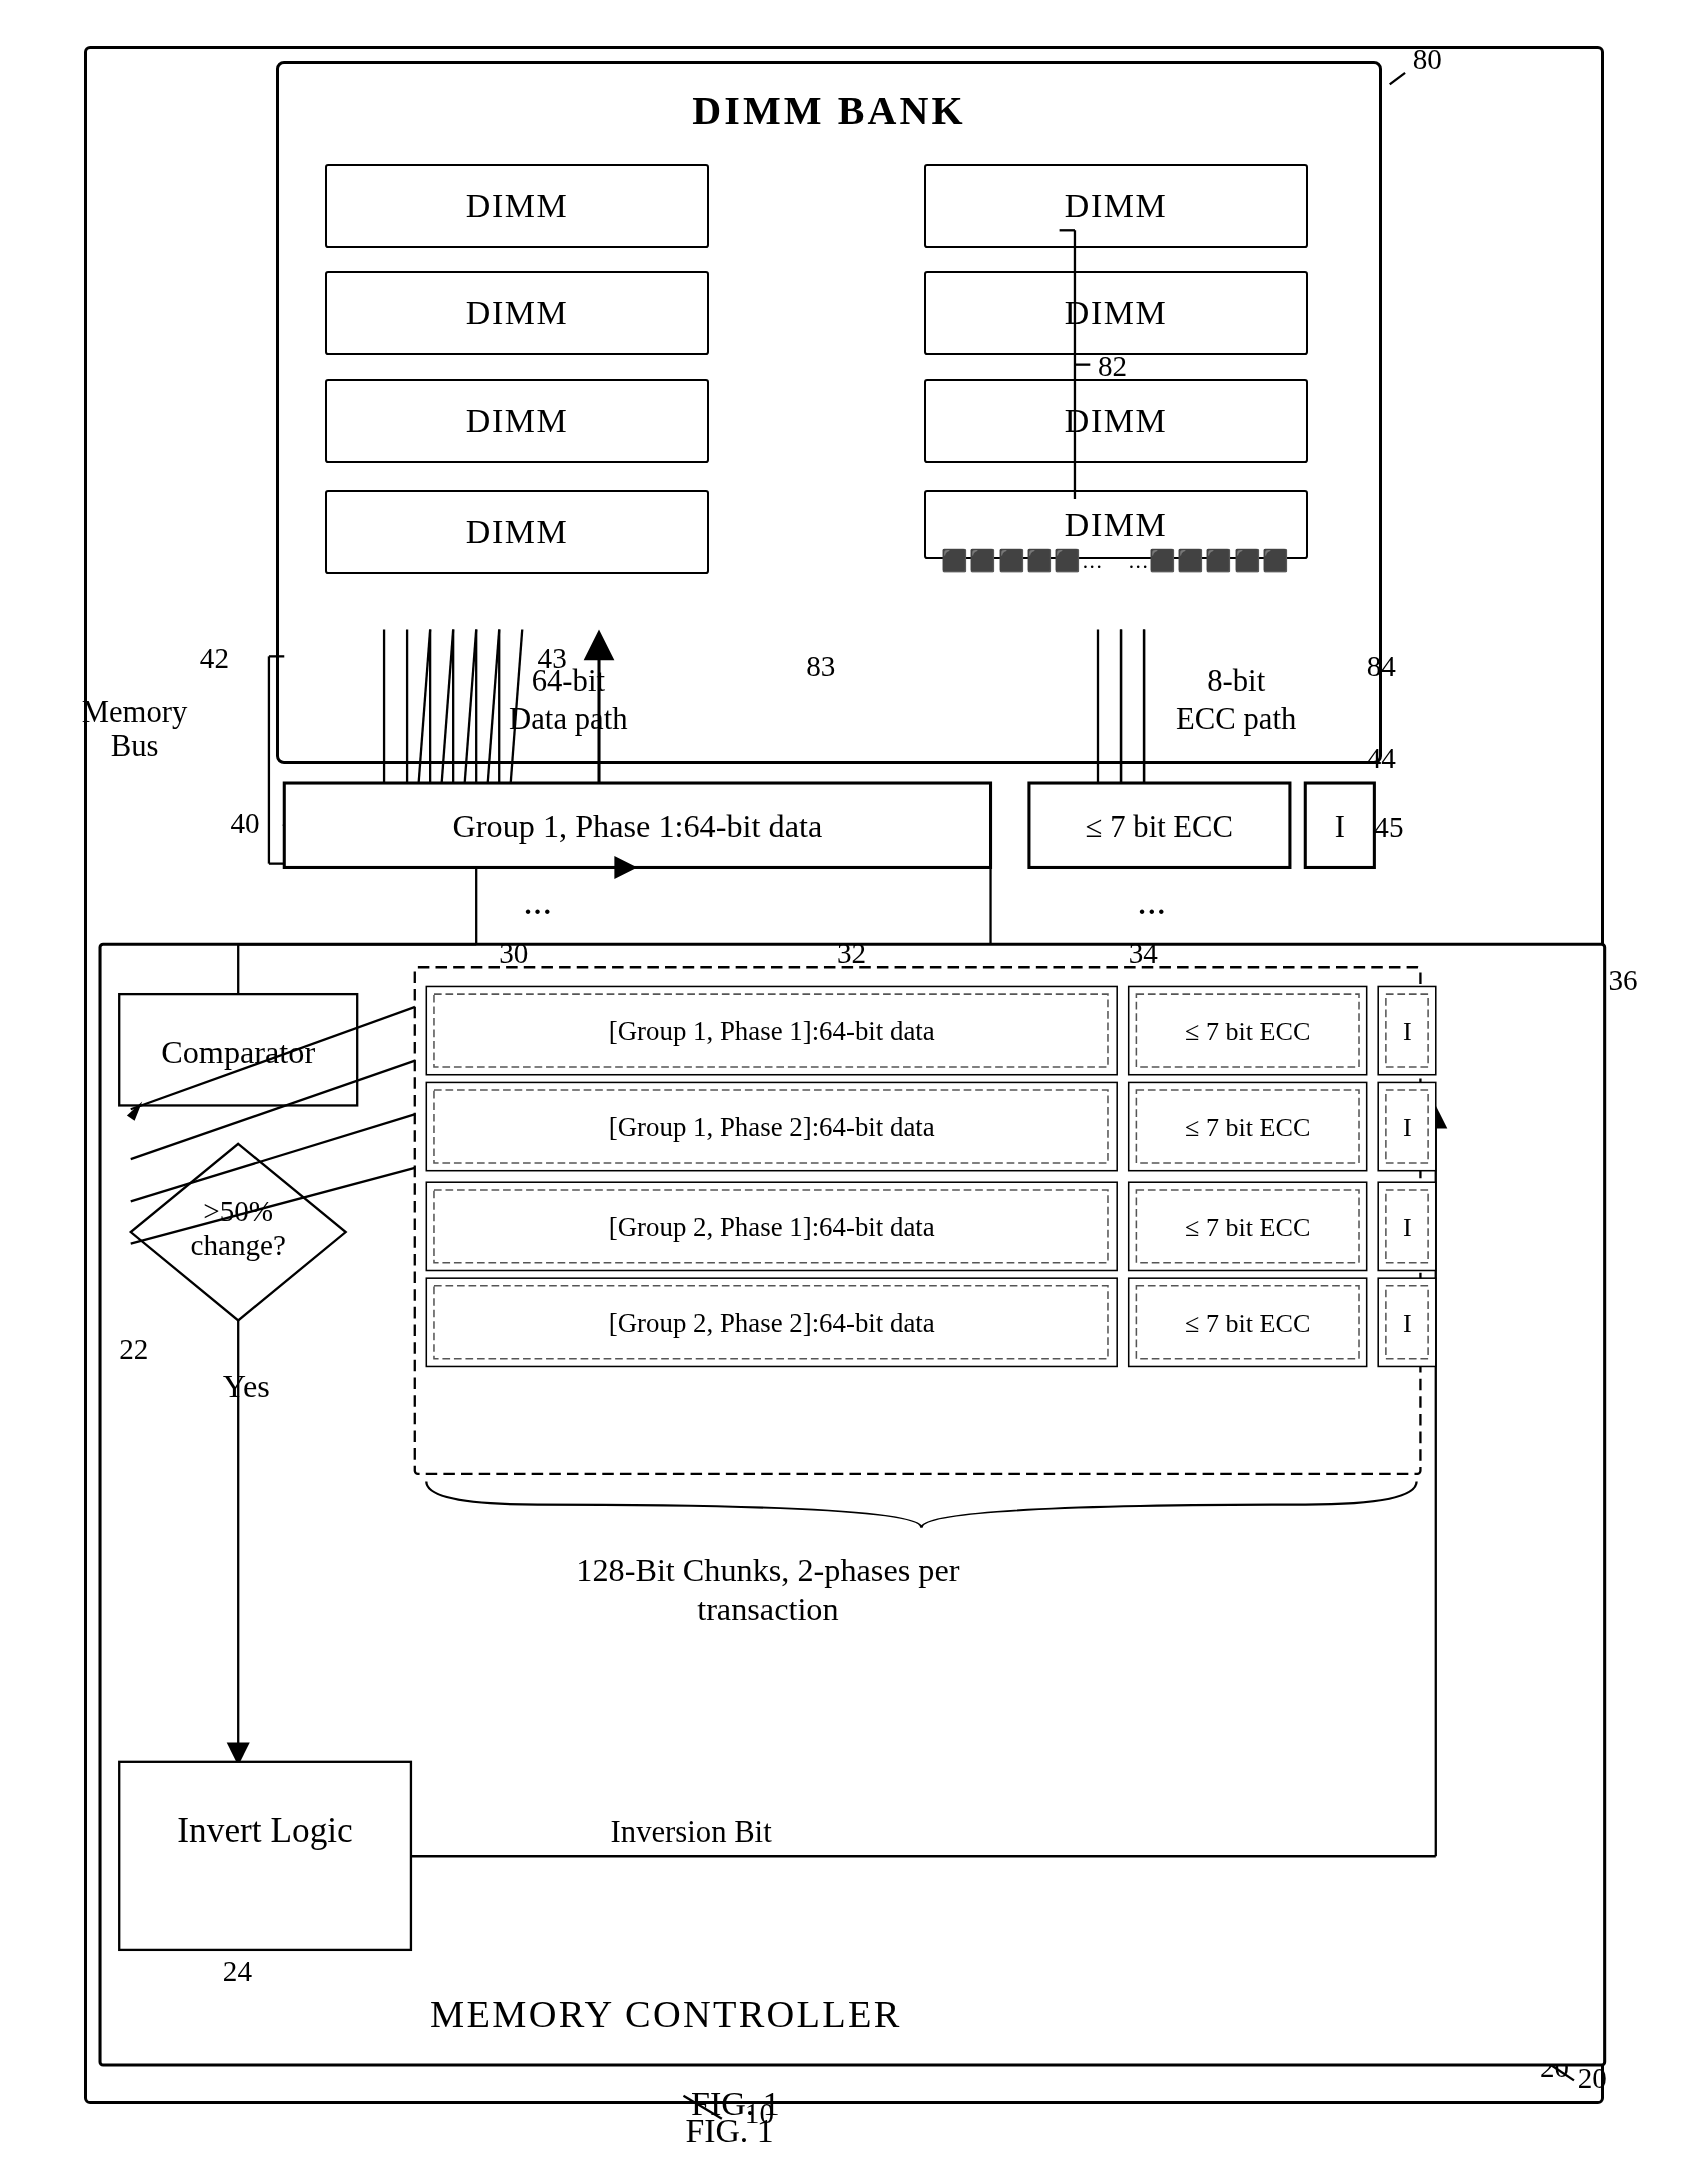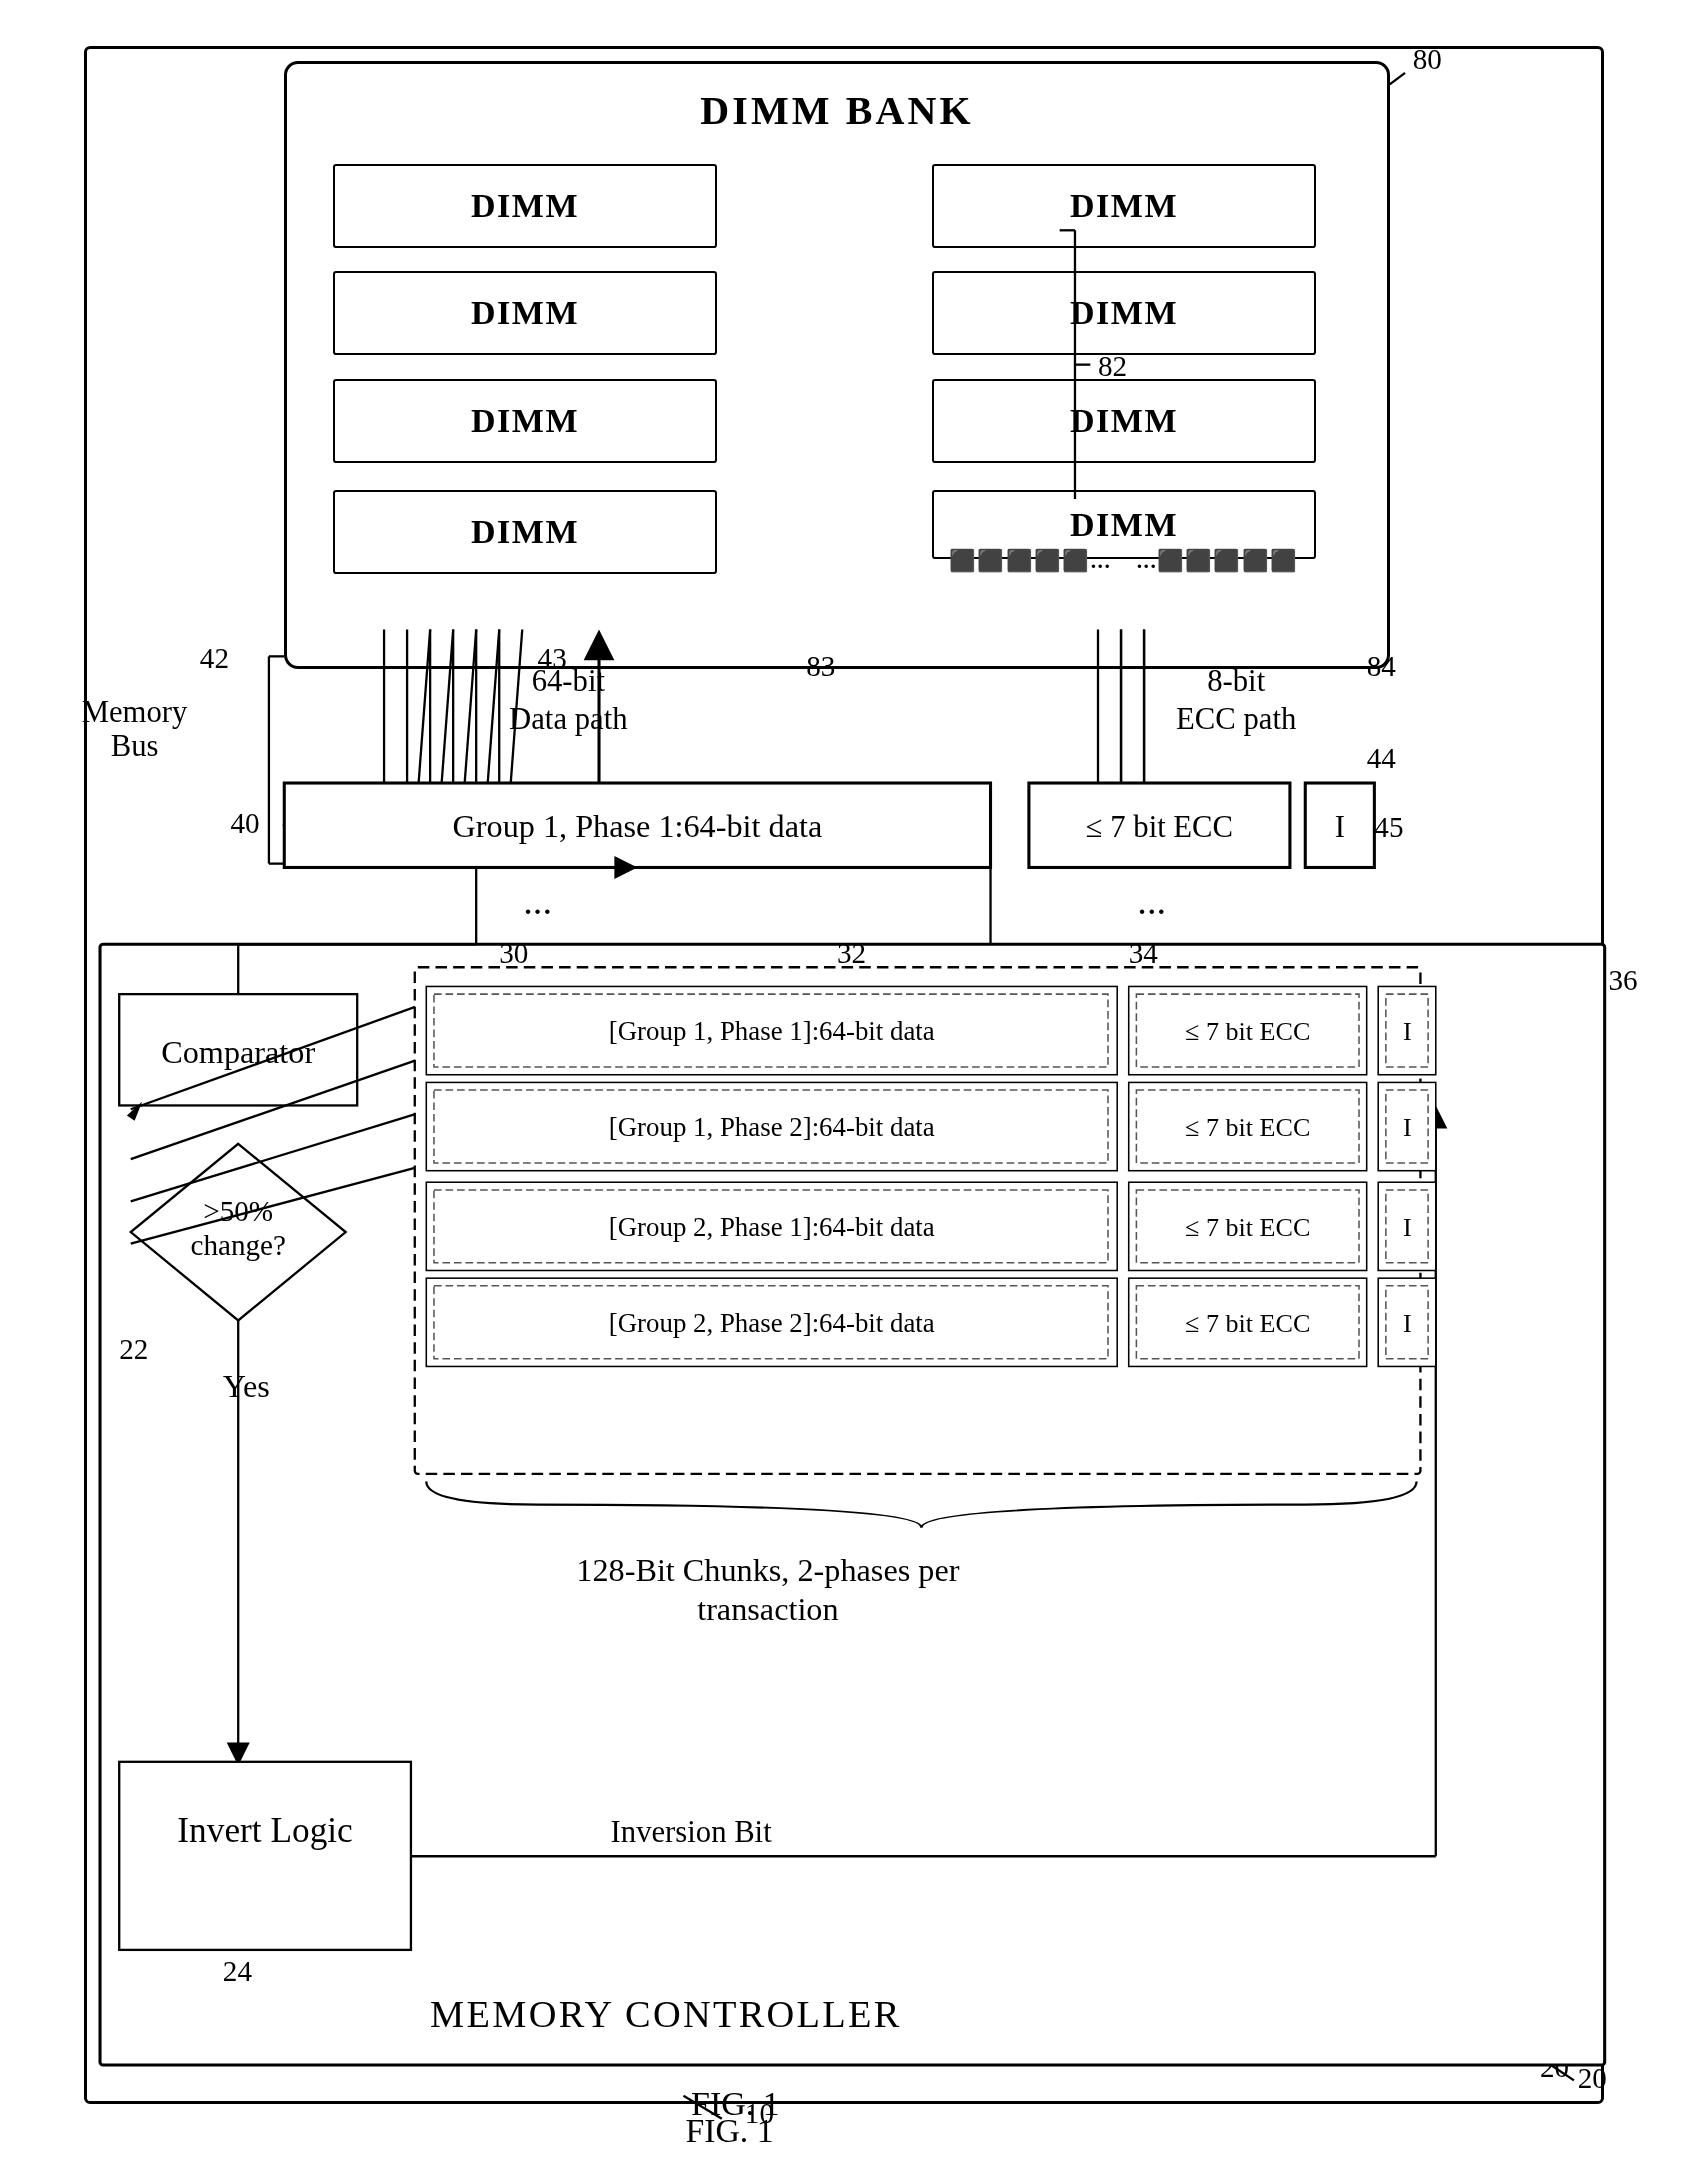--- a/index.html
+++ b/index.html
@@ -25,26 +25,26 @@
       top: 46px;
       width: 1520px;
       height: 2058px;
       border: 3.1px solid #000;
       border-radius: 6.1px;
     }
 
     
     .dimm-bank {
       position: absolute;
-      left: 284px;
+      left: 276px;
       top: 61px;
       width: 1106px;
-      height: 608px;
+      height: 703px;
       border: 3.1px solid #000;
-      border-radius: 14px;
+      border-radius: 8px;
     }
     .dimm-bank-label {
       position: absolute;
       top: 23px;
       left: 0;
       width: 100%;
       text-align: center;
       font-size: 40px;
       font-weight: bold;
       letter-spacing: 3.1px;
@@ -54,21 +54,20 @@
     .dimm-box {
       position: absolute;
       border: 2.3px solid #000;
       border-radius: 3.1px;
       display: flex;
       align-items: center;
       justify-content: center;
       font-size: 34px;
       letter-spacing: 1.5px;
       background: #fff;
-      font-weight: bold;
     }
 
     
     .dimm-L1 { left: 46px; top: 100px; width: 384px; height: 84px; }
     .dimm-L2 { left: 46px; top: 207px; width: 384px; height: 84px; }
     .dimm-L3 { left: 46px; top: 315px; width: 384px; height: 84px; }
     .dimm-L4 { left: 46px; top: 426px; width: 384px; height: 84px; }
 
     
     .dimm-R1 { left: 645px; top: 100px; width: 384px; height: 84px; }

